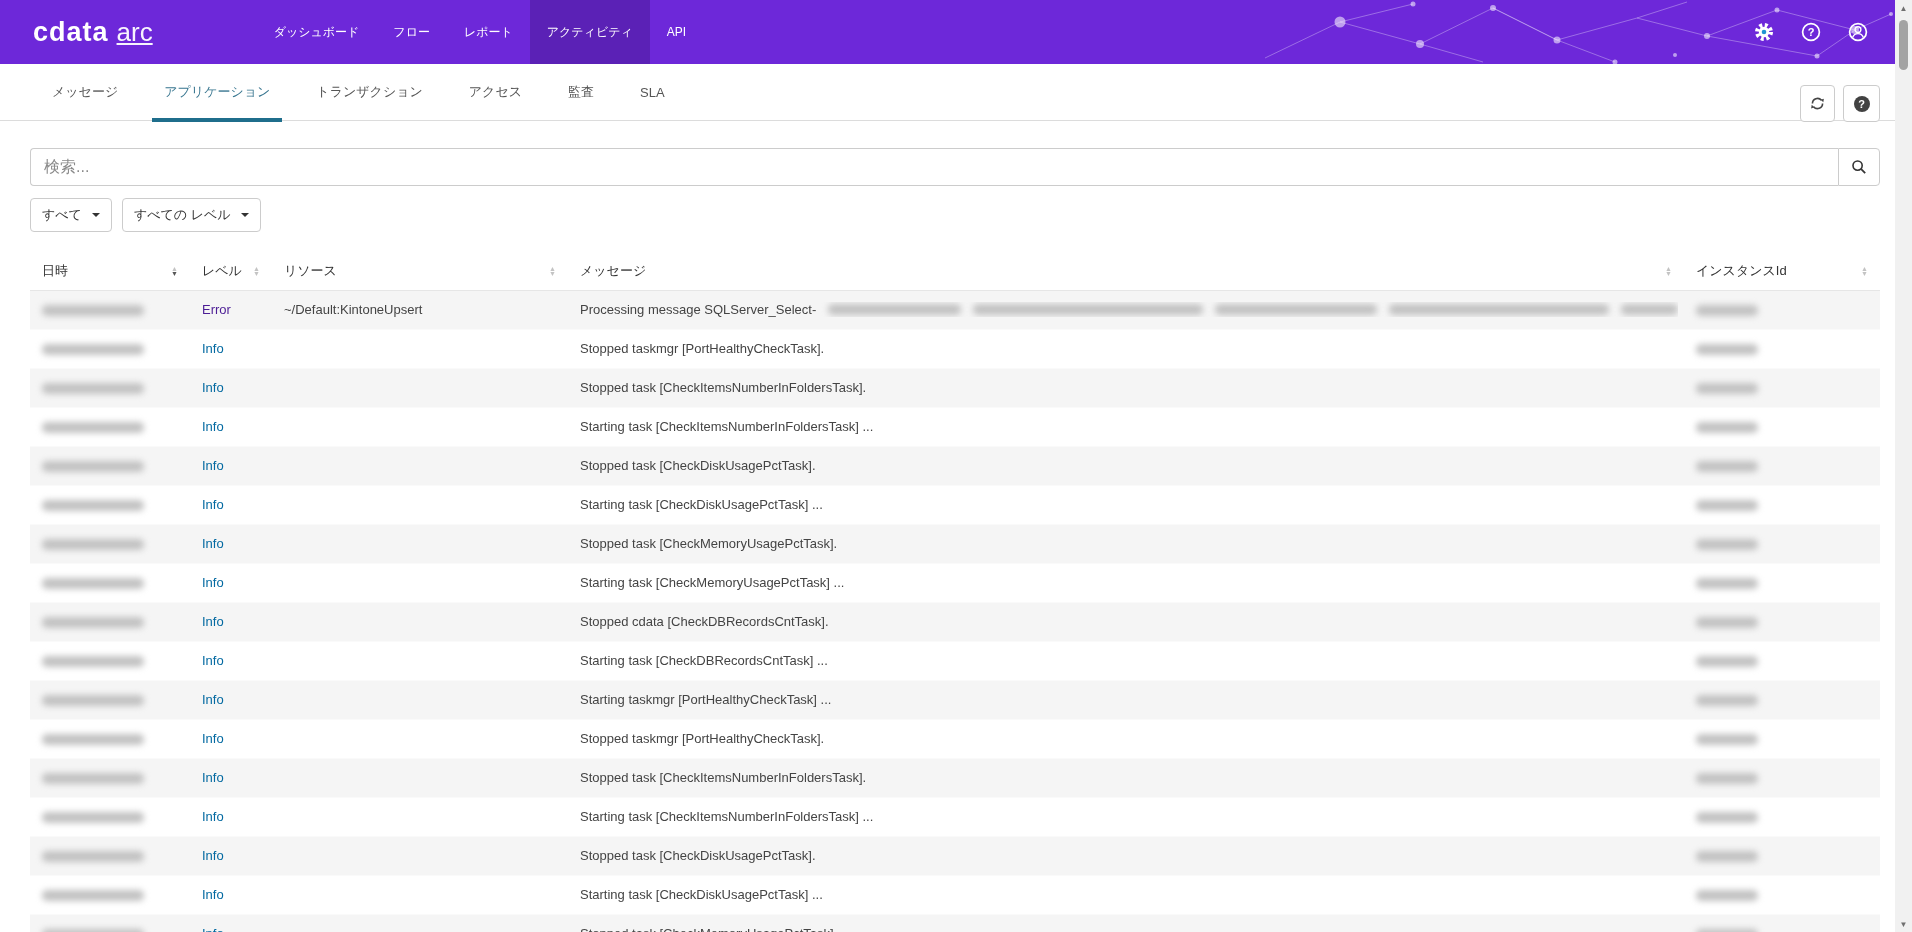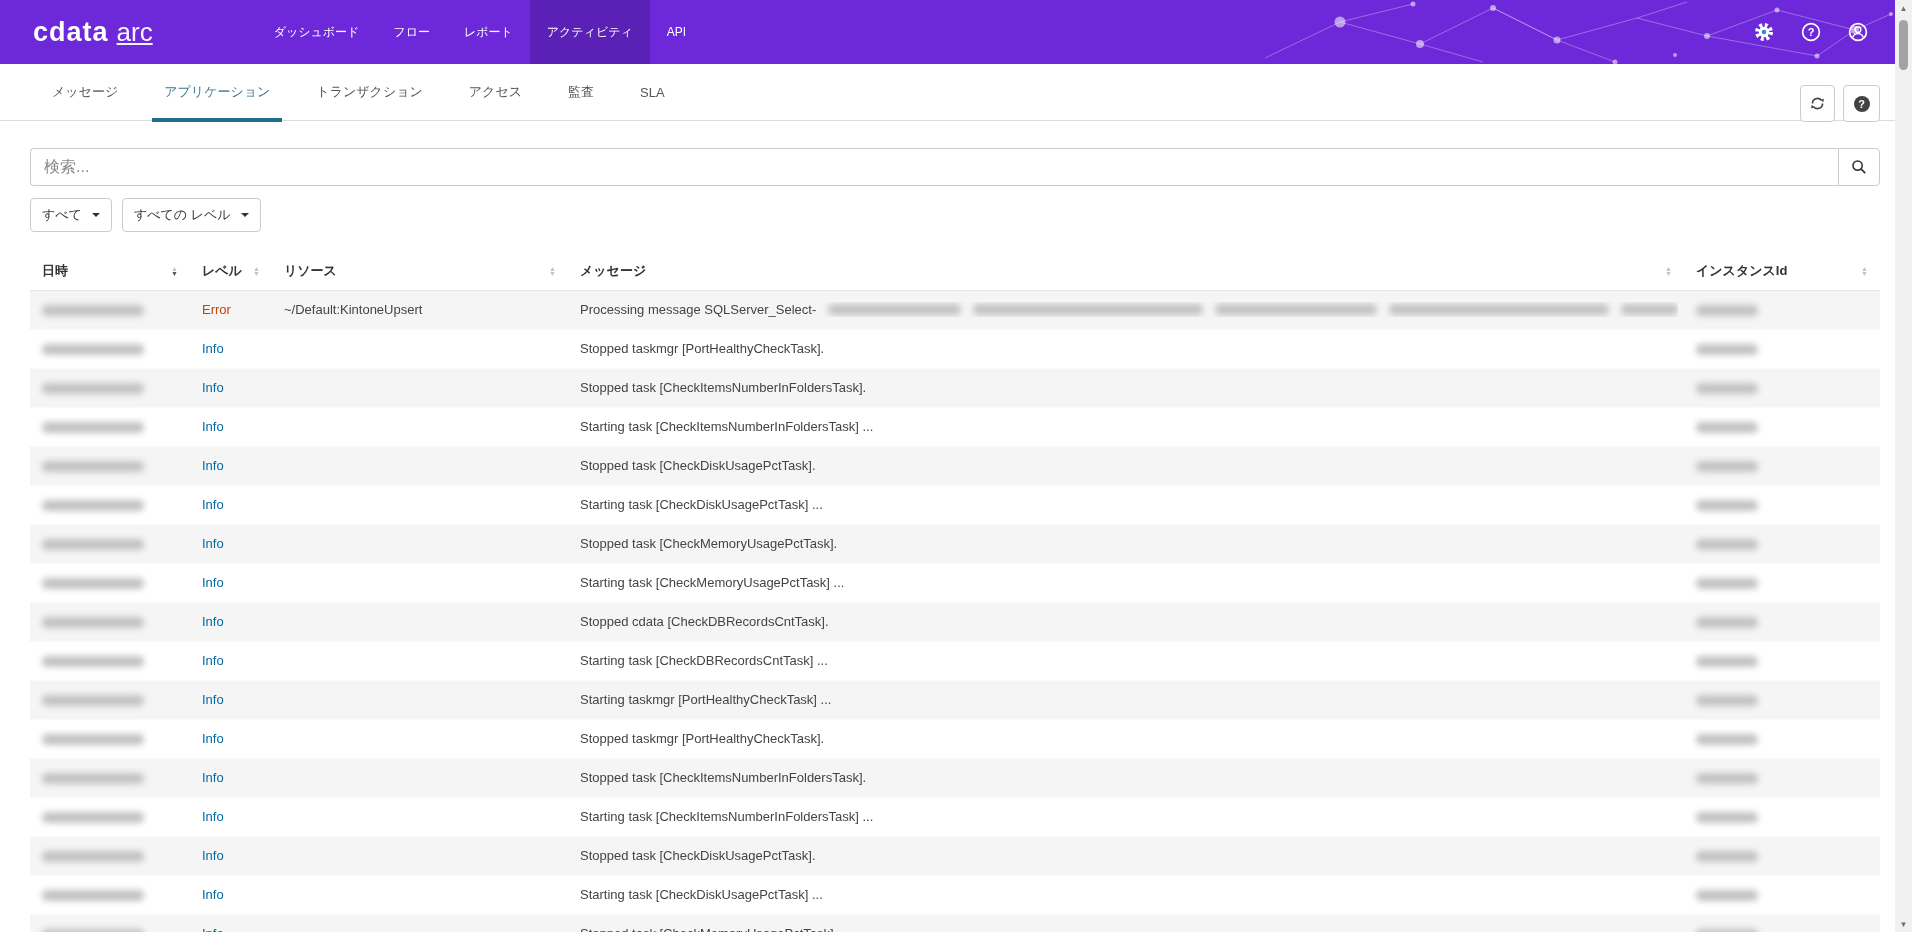--- a/index.html
+++ b/index.html
@@ -60,33 +60,33 @@
 
   
   .filterrow { margin:12px 32px 0 30px; display:flex; gap:10px; }
   .filter-btn { height:34px; }
 
   
   .tablewrap { margin:20px 32px 0 30px; }
   table { width:100%; border-collapse:collapse; table-layout:fixed; font-size:13px; }
   col.c-date { width:160px; } col.c-level { width:82px; } col.c-res { width:296px; }
   col.c-inst { width:196px; }
-  thead th { text-align:left; font-weight:bold; color:#333; height:38px;
+  thead th { text-align:left; font-weight:normal; color:#333; height:38px;
     padding:0 6px 0 12px; border-bottom:1px solid #e6e6e6; cursor:pointer; }
   .th-inner { display:flex; align-items:center; justify-content:space-between; }
   .sort { display:inline-flex; flex-direction:column; line-height:5px; font-size:7px;
     color:#c3c3c3; margin-right:6px; }
   .sort i { font-style:normal; }
   .sort i.on { color:#555; }
   tbody tr { height:39px; cursor:pointer; }
   tbody tr:nth-child(odd)  { background:#f5f5f5; }
   tbody tr:nth-child(even) { background:#ffffff; }
   tbody tr { border-bottom:1px solid #fafafa; }
   tbody td { padding:0 6px 0 12px; color:#444; white-space:nowrap; overflow:hidden; }
-  .lv-error { color:#c2410c;margin-top:25px; }
+  .lv-error { color:#4c1d95;margin-top:25px; }
   .lv-info  { color:#0369a1; }
   .blob { display:inline-block; height:11px; border-radius:5px; background:#c2c2c2;
     filter:blur(3px); vertical-align:middle; }
   .blob-date { width:102px; }
   .blob-inst { width:62px; }
   .msgline { display:flex; align-items:center; gap:12px; overflow:hidden; }
 </style>
 </head>
 <body>
 

